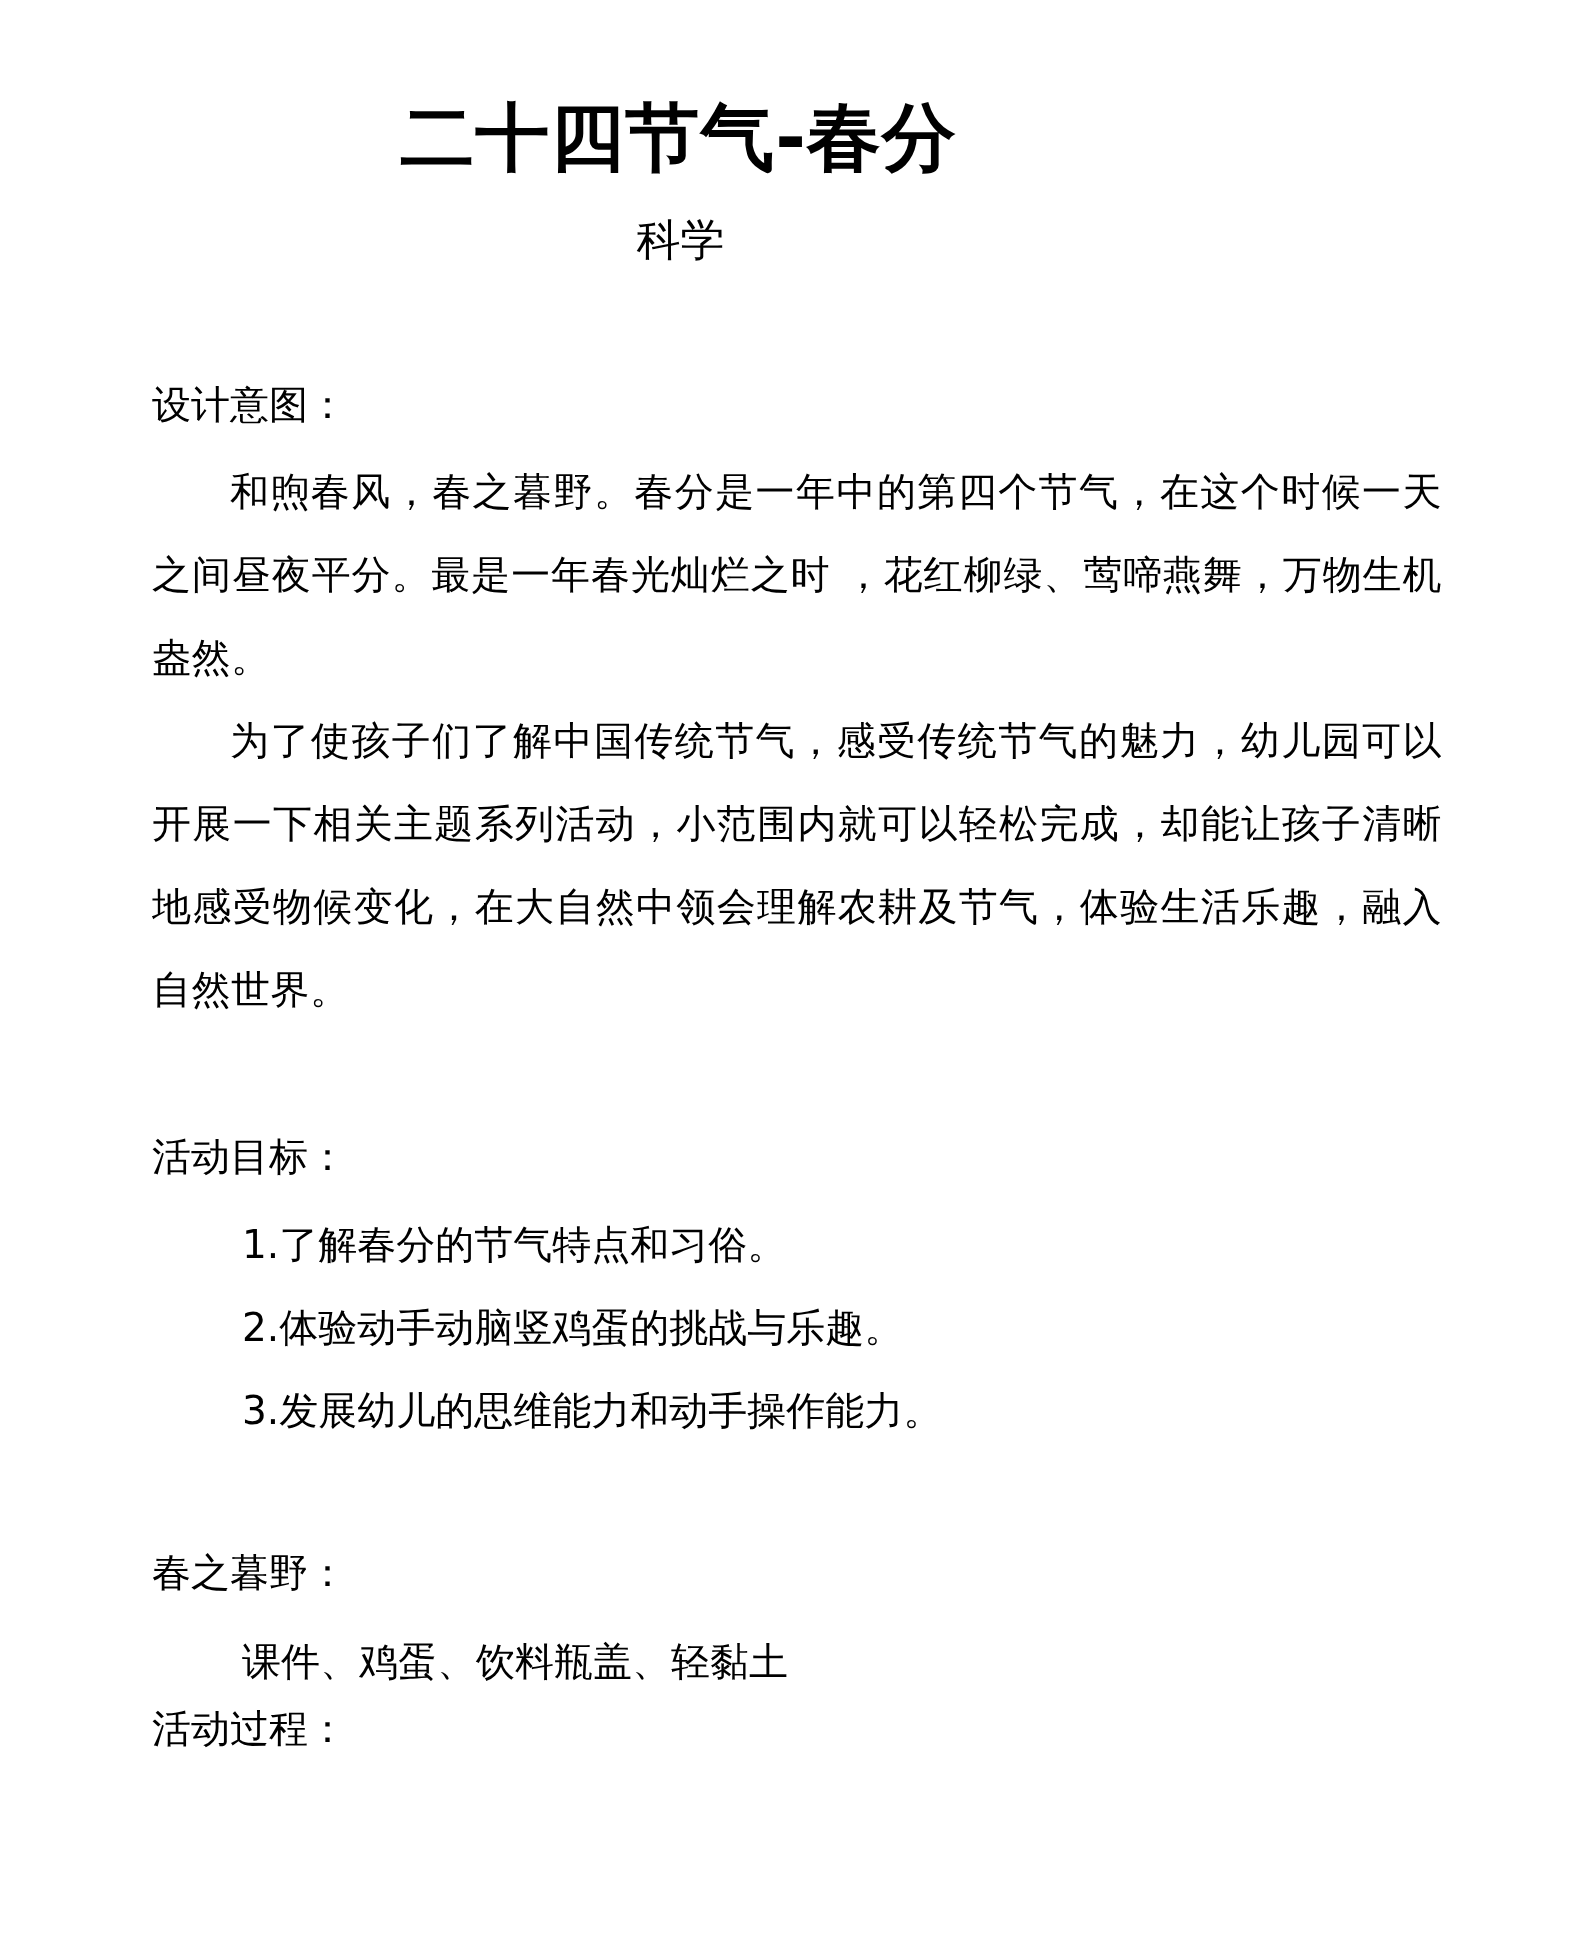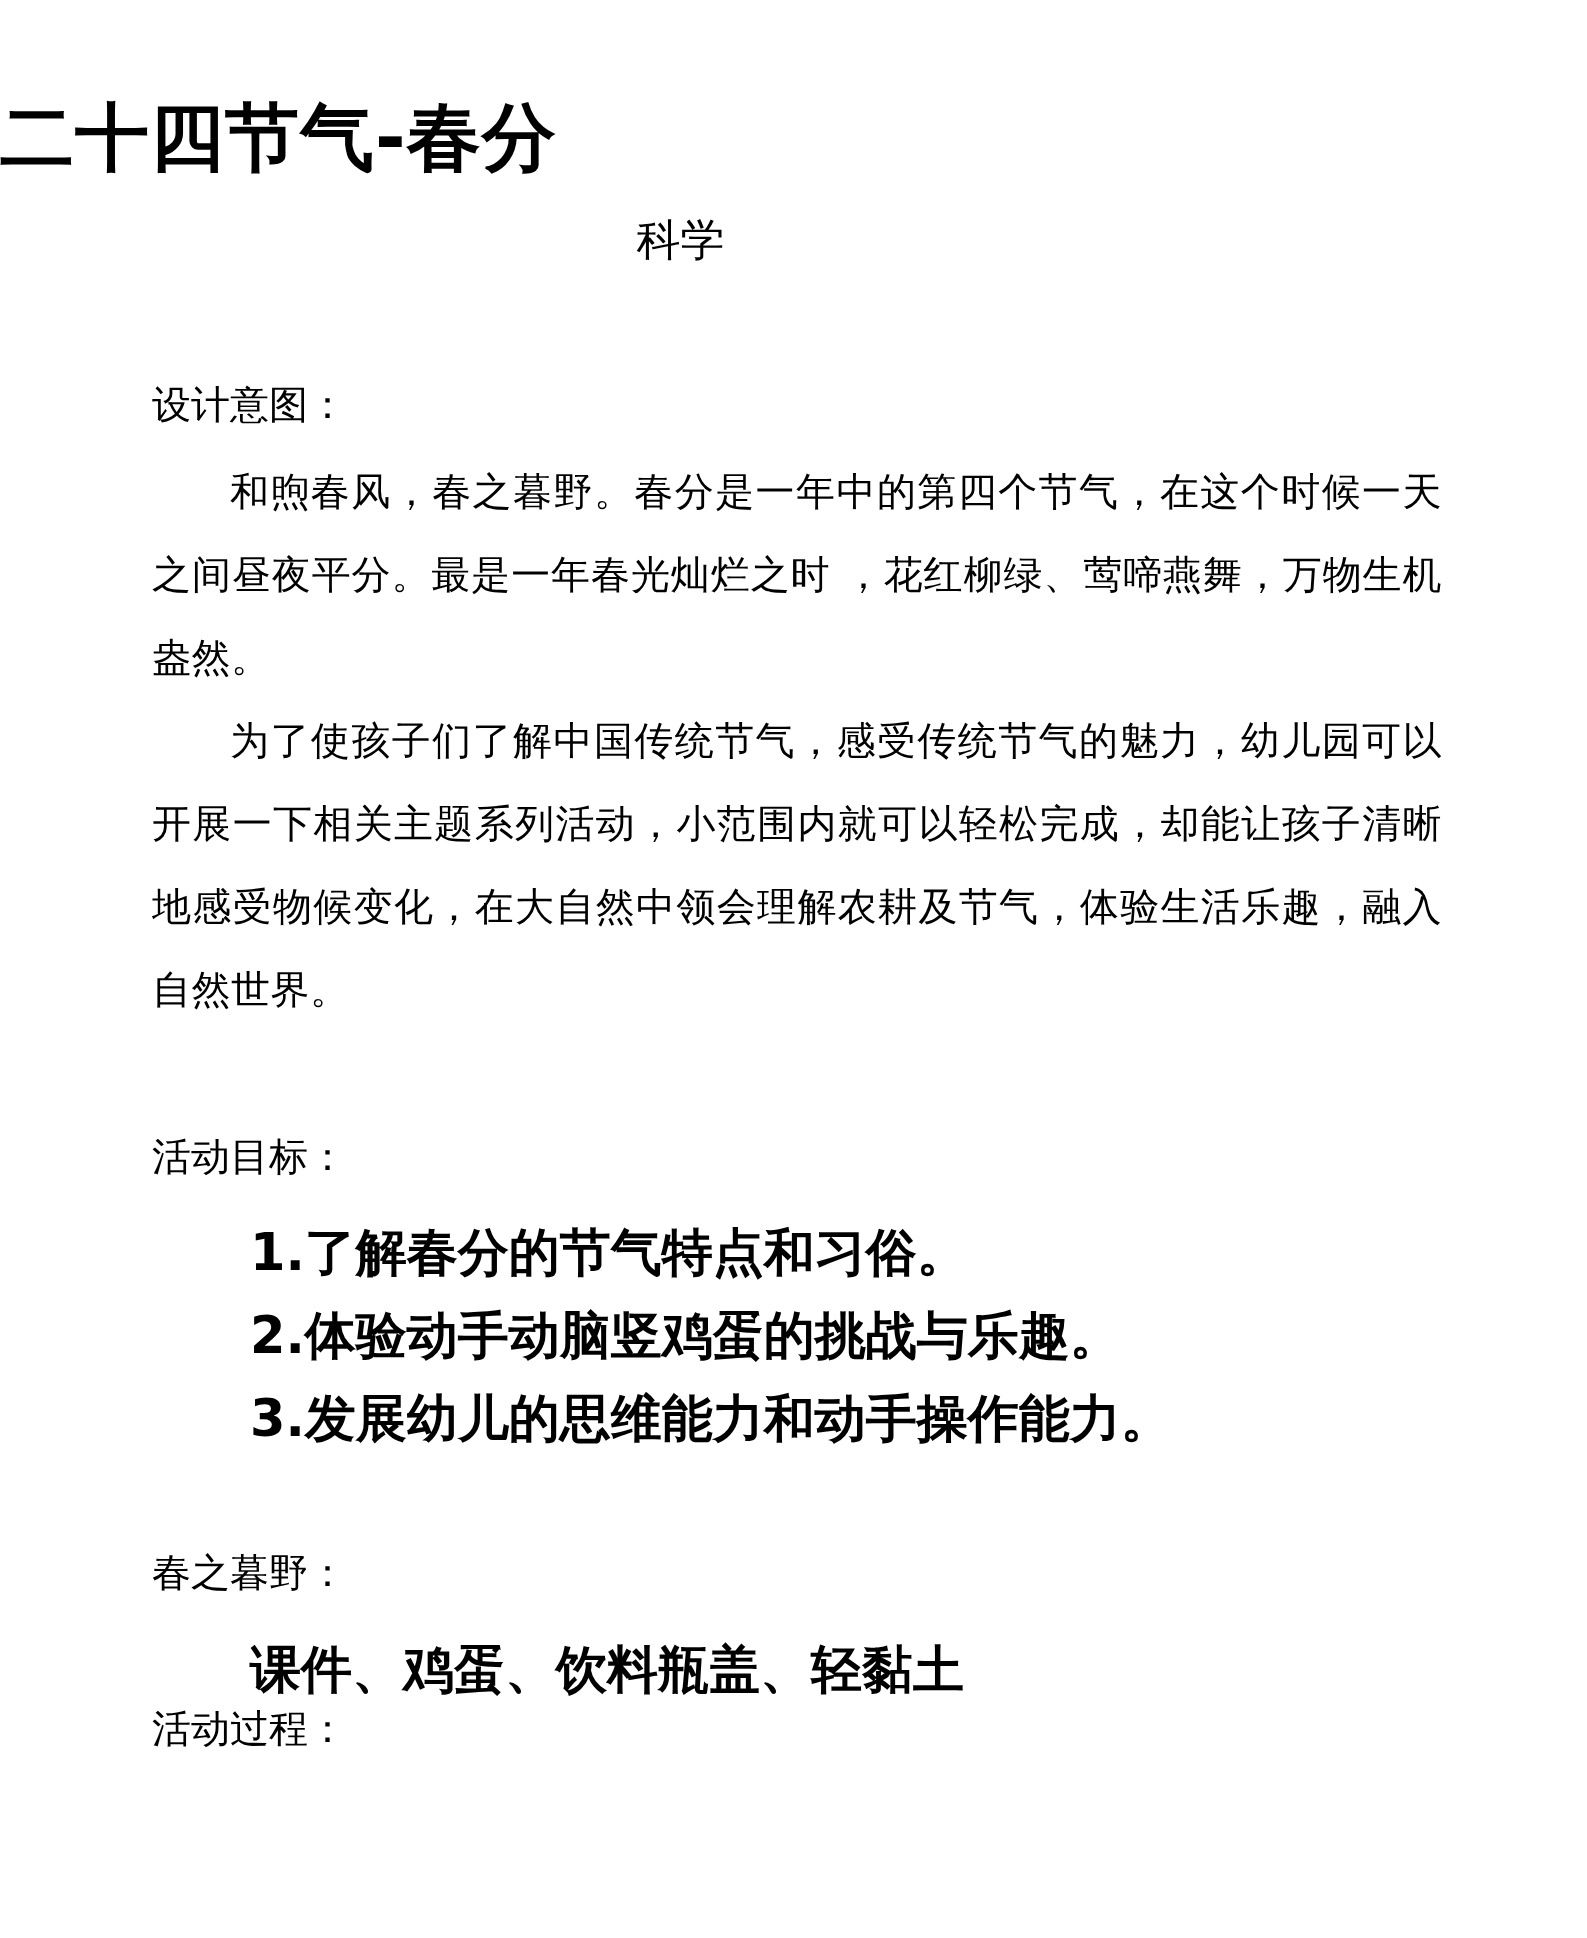--- a/index.html
+++ b/index.html
@@ -3,36 +3,36 @@
 <meta charset="utf-8">
 <style>
   html, body { margin: 0; padding: 0; }
   body {
     width: 1587px; height: 1938px; background: #ffffff; color: #000000;
     font-family: "DejaVu Sans", "Liberation Sans", sans-serif;
     position: relative; overflow: hidden;
   }
   .title {
     position: absolute; left: 0; width: 1357px; top: 92px;
-    text-align: left; font-size: 74px; font-weight: bold; line-height: 90px;
+    text-align: center; font-size: 74px; font-weight: bold; line-height: 90px;
     letter-spacing: 1px;
   }
   .subtitle {
     position: absolute; left: 0; width: 1361px; top: 210px;
     text-align: center; font-size: 44px; line-height: 60px;
   }
   .heading {
     position: absolute; left: 152px; font-size: 39px; font-weight: normal; line-height: 50px;
   }
   .para {
     position: absolute; left: 152px; width: 1290px; font-size: 39px; line-height: 83px;
     text-indent: 78px; text-align: justify; letter-spacing: 0.5px;
   }
   .list {
-    position: absolute; left: 238px; font-size: 51px; line-height: 83px; margin: 12px; padding: 0; list-style: none; font-weight: bold;
+    position: absolute; left: 238px; font-size: 39px; line-height: 83px; margin: 4px; padding: 0; list-style: none;
   }
   .list li { white-space: nowrap; }
 </style>
 </head>
 <body>
 
 <div>
   <div class="title">二十四节气-春分</div>
   <div class="subtitle">科学</div>
 

